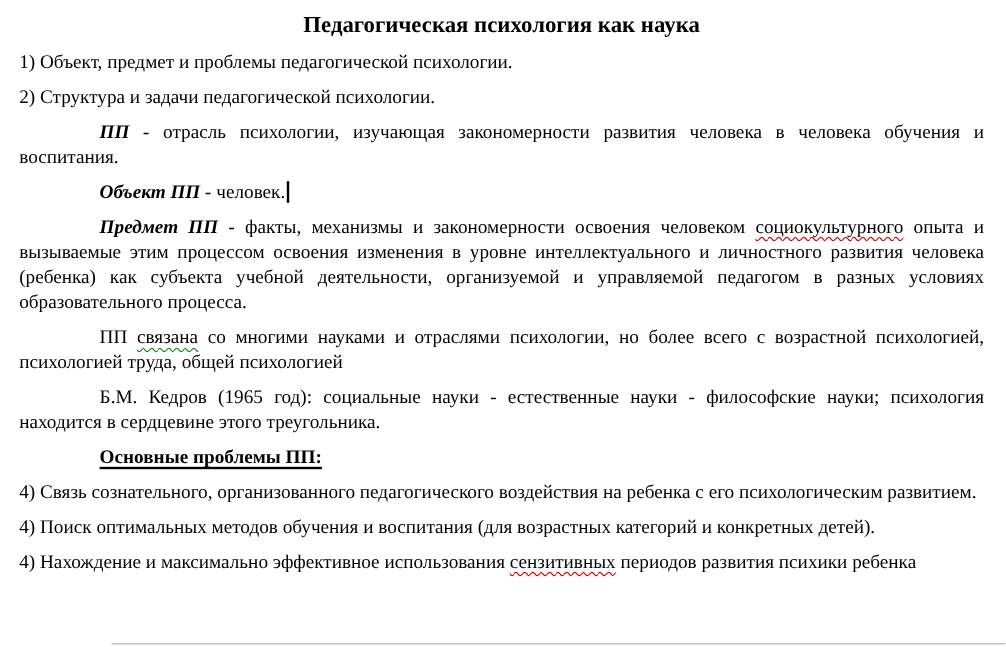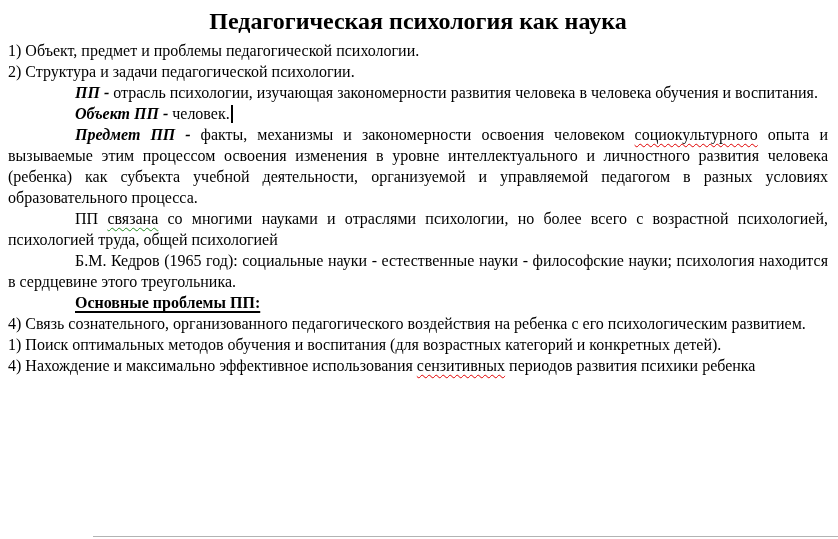--- a/index.html
+++ b/index.html
@@ -18,27 +18,27 @@
     position: relative;
     width: 838px;
     height: 539px;
     box-sizing: border-box;
     padding: 9px 10px 0 8px;
     overflow: hidden;
     background: #ffffff;
   }
   .doc-title {
     margin: 0 0 6px 0;
-    font-size: 24px;
+    font-size: 19px;
     line-height: 25px;
     font-weight: bold;
     text-align: center;
   }
   p.para {
-    margin: 0;
+    margin: 8px;
     font-size: 16px;
     line-height: 21px;
     text-align: justify;
   }
   p.plain {
     text-align: left;
   }
   .indent { text-indent: 67px; }
   .gap-lg { margin-top: 17px; }
   .gap    { margin-top: 14px; }
@@ -111,19 +111,19 @@
 
   <p class="para indent gap"><span>ПП </span><span class="sq-green">связана</span><span> со многими науками и отраслями психологии, но более всего с возрастной психологией, психологией труда, общей психологией</span></p>
 
   <p class="para indent">Б.М. Кедров (1965 год): социальные науки - естественные науки - философские науки; психология находится в сердцевине этого треугольника.</p>
 
   <p class="para indent gap"><span class="bold-u">Основные проблемы ПП:</span></p>
 
   <p class="para">4) Связь сознательного, организованного педагогического воздействия на ребенка с его психологическим развитием.</p>
 
 
-  <p class="para">1) Поиск оптимальных методов обучения и воспитания (для возрастных категорий и конкретных детей).</p>
+  <p class="para">4) Поиск оптимальных методов обучения и воспитания (для возрастных категорий и конкретных детей).</p>
 
   <p class="para"><span>4) Нахождение и максимально эффективное использования </span><span class="sq-red">сензитивных</span><span> периодов развития психики ребенка</span></p>
 
   <div class="bottom-gridline"></div>
 
 </div>
 
 </body></html>

